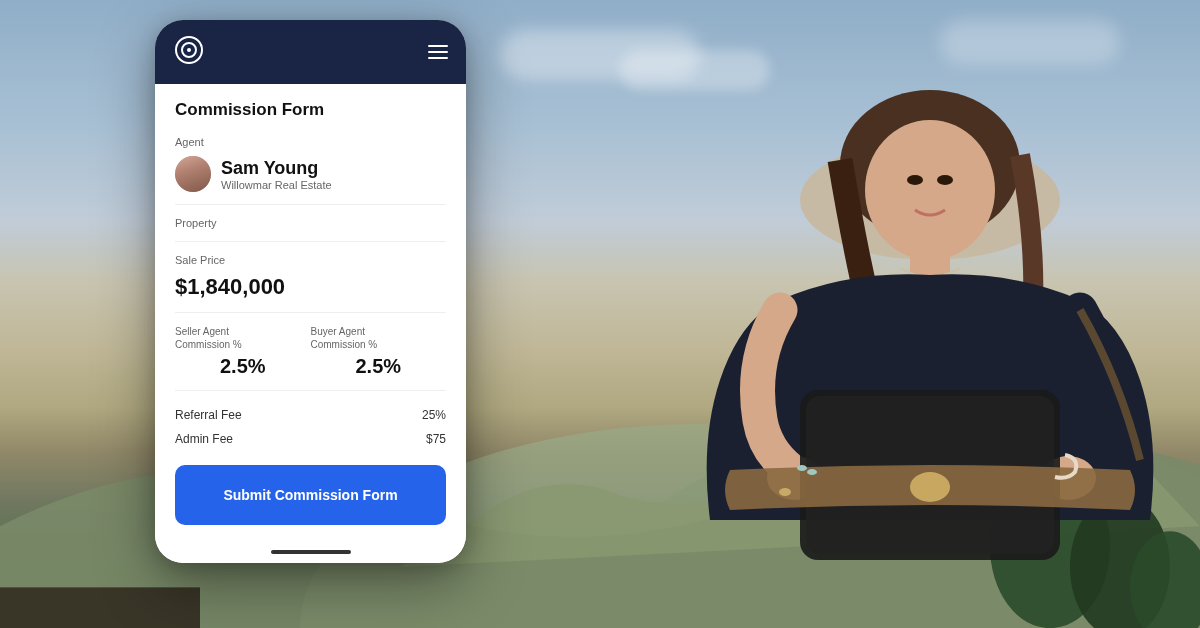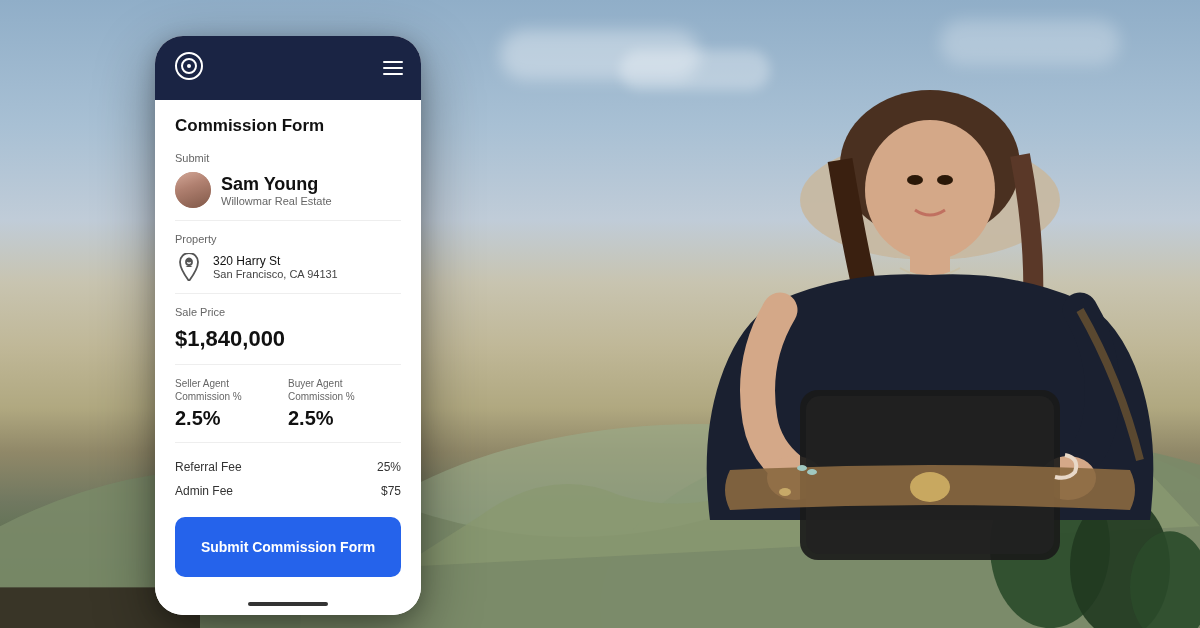--- a/index.html
+++ b/index.html
@@ -8,24 +8,24 @@
       width: 1200px;
       height: 628px;
       overflow: hidden;
       font-family: -apple-system, BlinkMacSystemFont, 'Segoe UI', sans-serif;
       position: relative;
     }
 
     
     .phone-wrapper {
       position: absolute;
-      top: 36px;
+      top: 20px;
       left: 155px;
       z-index: 10;
-      width: 266px;
+      width: 311px;
     }
 
     .phone-frame {
       background: #fff;
       border-radius: 28px;
       box-shadow: 0 20px 60px rgba(0,0,0,0.4), 0 4px 20px rgba(0,0,0,0.2);
       overflow: hidden;
     }
 
     
@@ -170,20 +170,21 @@
       font-size: 10px;
       color: #666;
       line-height: 1.3;
       margin-bottom: 4px;
     }
 
     .commission-col .comm-value {
       font-size: 20px;
       font-weight: 700;
       color: #111;
+      text-align: center;
     }
 
     
     .fee-row {
       display: flex;
       justify-content: space-between;
       align-items: flex-start;
       padding: 5px 0;
     }
 
@@ -324,51 +325,36 @@
         <span></span>
         <span></span>
       </div>
     </div>
 
     <div class="form-content">
 
       <div class="form-title">Commission Form</div>
 
       <div>
-        <div class="section-label">Submit</div>
+        <div class="section-label">Agent</div>
         <div class="agent-row">
           <div class="agent-avatar">
             <div class="agent-avatar-inner"></div>
           </div>
           <div class="agent-info">
             <div class="agent-name">Sam Young</div>
             <div class="agent-company">Willowmar Real Estate</div>
           </div>
         </div>
       </div>
 
       <hr class="section-divider">
 
       <div>
         <div class="section-label">Property</div>
-        <div class="property-row">
-          <div class="property-icon">
-            <svg width="22" height="28" viewBox="0 0 22 28" fill="none">
-              <path d="M11 0C6.03 0 2 4.03 2 9c0 6.75 9 19 9 19s9-12.25 9-19c0-4.97-4.03-9-9-9z" fill="none" stroke="#555" stroke-width="1.8"></path>
-              <circle cx="11" cy="9" r="3" fill="none" stroke="#555" stroke-width="1.8"></circle>
-
-              <ellipse cx="11" cy="7" rx="2.5" ry="2.5" fill="#555"></ellipse>
-              <path d="M7.5,14 Q11,11 14.5,14" fill="#555"></path>
-            </svg>
-          </div>
-          <div class="property-info">
-            <div class="prop-address">320 Harry St</div>
-            <div class="prop-city">San Francisco, CA 94131</div>
-          </div>
-        </div>
       </div>
 
       <hr class="section-divider">
 
       <div>
         <div class="section-label">Sale Price</div>
         <div class="sale-price-value">$1,840,000</div>
       </div>
 
       <hr class="section-divider">

